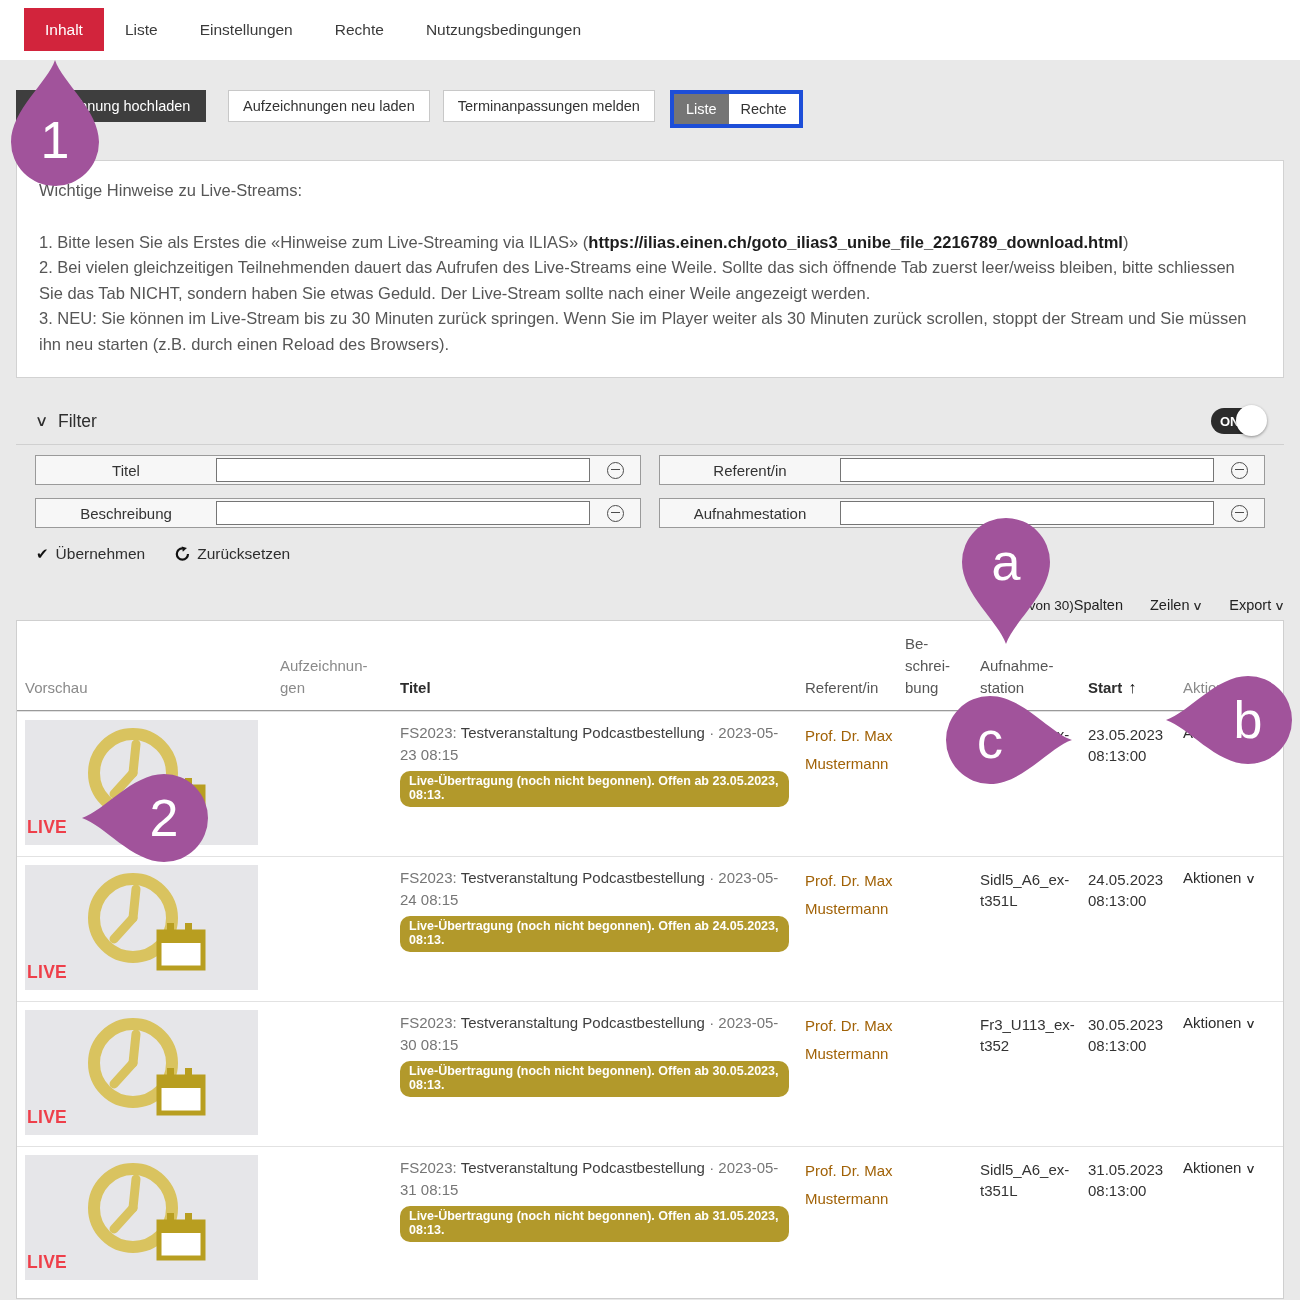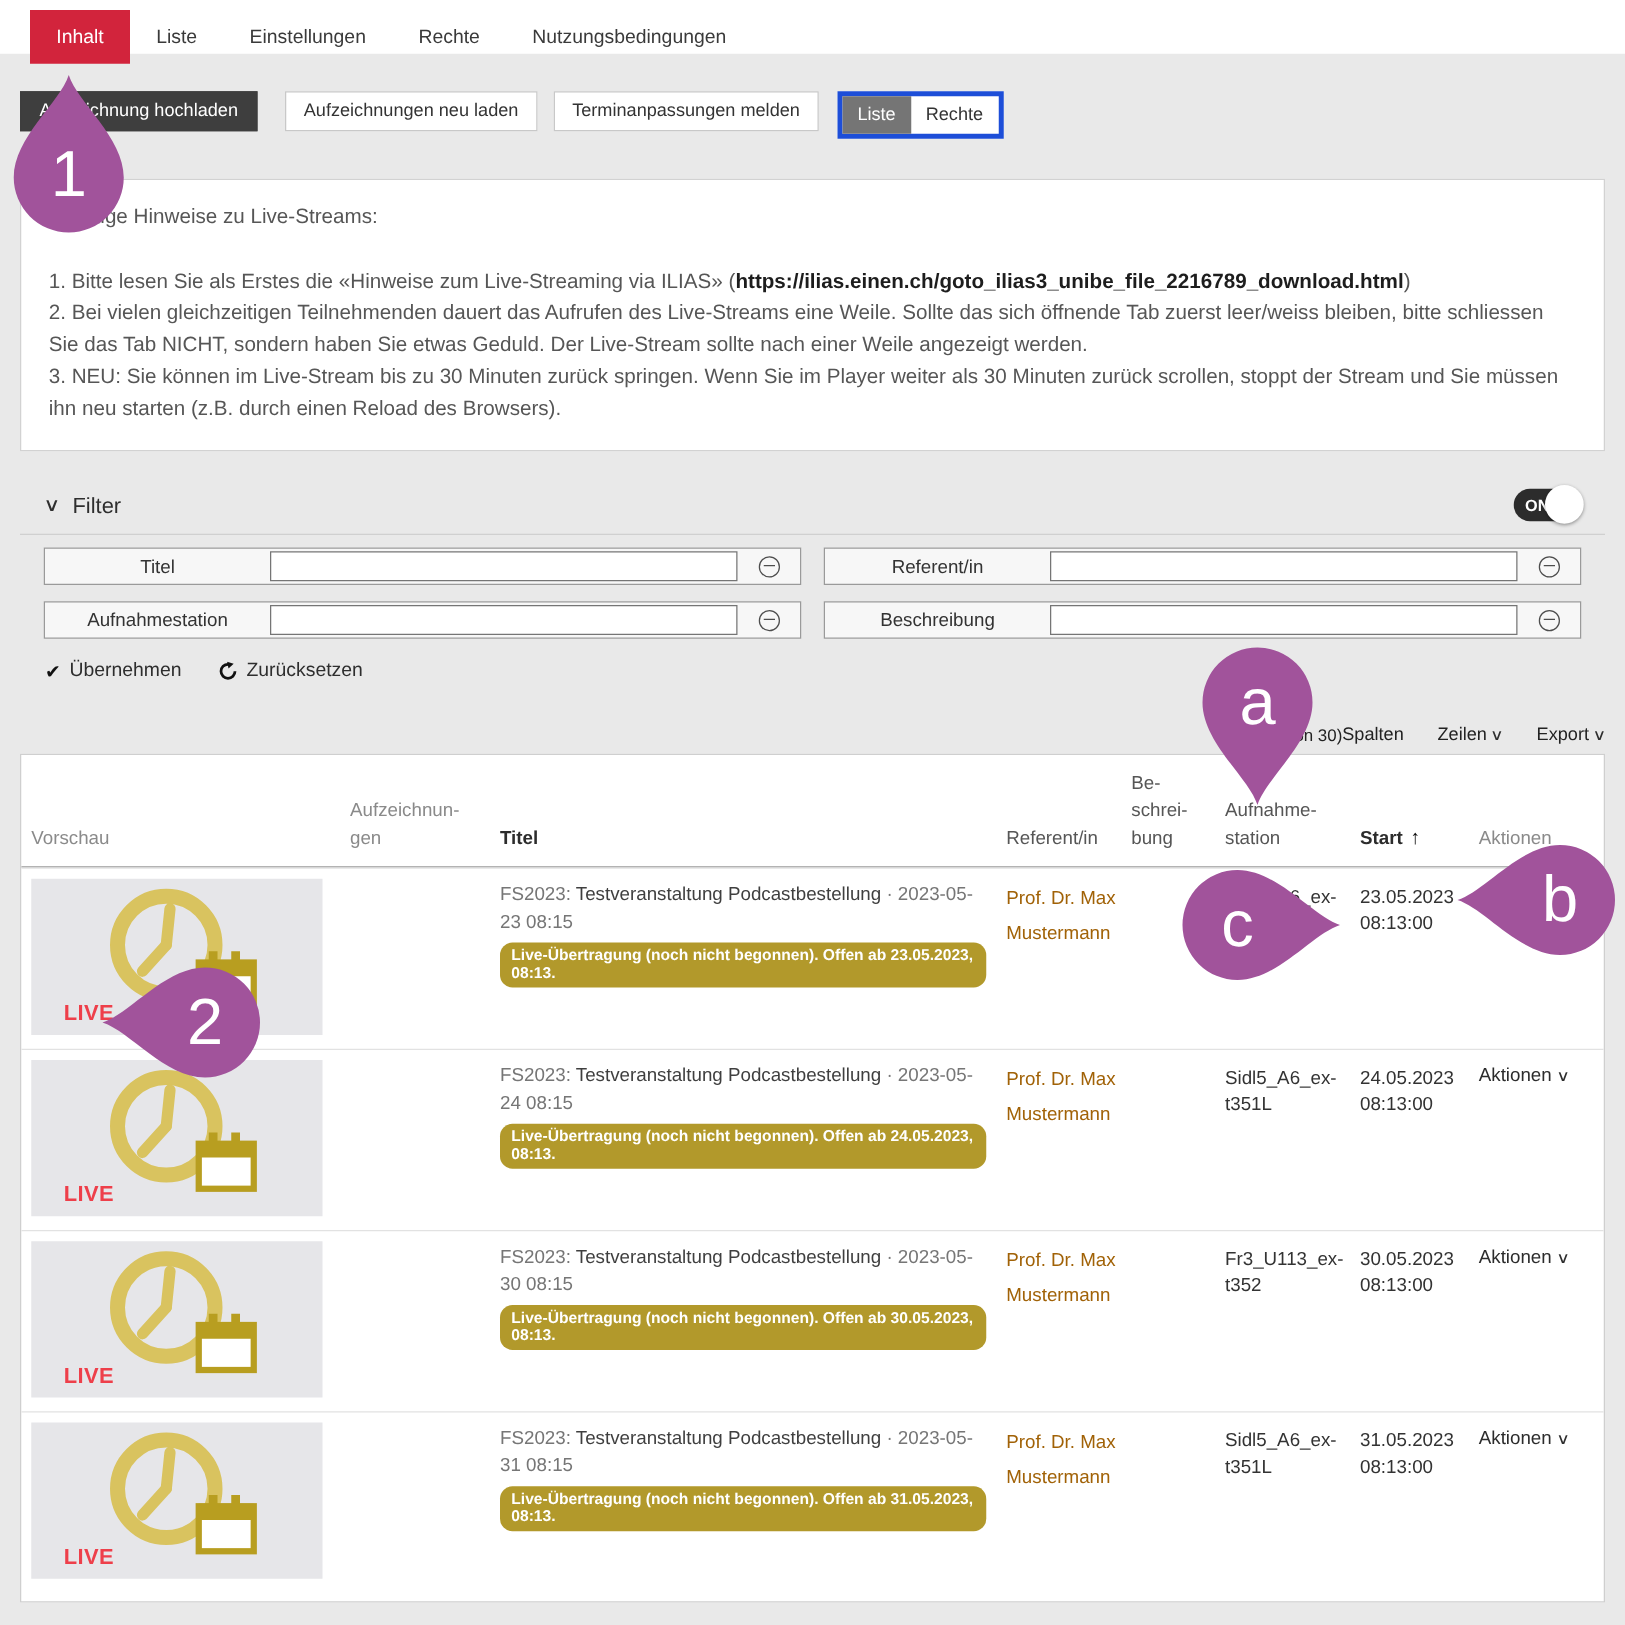--- a/index.html
+++ b/index.html
@@ -5,21 +5,21 @@
   * { box-sizing: border-box; margin: 0; padding: 0; }
   html,body { width:1300px; height:1300px; }
   body {
     font-family: "Liberation Sans", sans-serif;
     background: #e9e9e9;
     position: relative;
     overflow: hidden;
     color: #3c3c3c;
   }
   
-  .tabbar { background:#fff; height:43px; display:flex; padding-left:24px; }
+  .tabbar { background:#fff; height:60px; display:flex; padding-left:24px; }
   .tab { margin-top:8px; height:43px; display:flex; align-items:center;
          padding:0 21px; font-size:15.5px; color:#3a3a3a; cursor:pointer; }
   .tab.active { background:#d2243c; color:#fff; }
   
   .toolbar { margin:30px 16px 0; display:flex; align-items:flex-start; }
   .btn { font-size:14.5px; padding:7px 14px; background:#fff; border:1px solid #c8c8c8;
          color:#333; white-space:nowrap; }
   .btn.dark { background:#3e3e3e; color:#fff; border-color:#3e3e3e; width:190px; text-align:center; }
   .sp12 { width:22px; } .sp14 { width:13px; }
   .view-toggle { display:flex; border:4px solid #1d4ed8; background:#fff; margin-left:15px; }
@@ -64,21 +64,21 @@
   .thead, .trow { display:grid; grid-template-columns:255px 120px 405px 100px 75px 108px 95px 1fr;
                   padding-left:8px; padding-right:8px; }
   .thead { align-items:end; padding-top:12px; padding-bottom:11px; min-height:88px;
            border-bottom:1px solid #9a9a9a; color:#565656; font-size:15px; line-height:22px; }
   .th-bold { font-weight:bold; color:#2c2c2c; }
   .sort-arrow { font-weight:bold; color:#111; font-size:16px; margin-left:6px; }
   .th-muted { color:#8a8a8a; }
   .trow { padding-top:8px; height:145px; border-top:1px solid #e2e2e2; font-size:15px; }
   .trow:first-of-type { border-top:none; }
   .thumb { width:233px; height:125px; background:#e6e6e9; position:relative; }
-  .live { position:absolute; left:26px; bottom:7px; color:#ee3f4a; font-weight:bold;
+  .live { position:absolute; left:2px; bottom:7px; color:#ee3f4a; font-weight:bold;
           font-size:17.5px; letter-spacing:.3px; }
   .clock-svg { position:absolute; left:50px; top:3px; }
   .title-cell { padding-right:16px; color:#767676; line-height:21.5px; padding-top:2px; }
   .title-main { color:#3f3f3f; }
   .badge { display:inline-block; margin-top:6px; background:#b2992b; color:#fff; font-size:12.5px;
            font-weight:bold; padding:3px 9px 4px; border-radius:10px; line-height:1.15; }
   .ref-cell { color:#a16207; line-height:28px; padding-top:2px; }
   .station-cell { color:#333; line-height:21px; padding-top:4px; }
   .start-cell { color:#333; line-height:21px; padding-top:4px; }
   .actions-cell { color:#2c2c2c; padding-top:4px; }
@@ -141,28 +141,28 @@
         </div>
     </div>
     <div class="fgroup">
       <div class="flabel">Referent/in</div>
       <input class="finput" value="" style="">
       <div class="fminus">
           <span class="minus-circle"></span>
         </div>
     </div>
     <div class="fgroup">
-      <div class="flabel">Aufnahmestation</div>
+      <div class="flabel">Beschreibung</div>
       <input class="finput" value="" style="">
       <div class="fminus">
           <span class="minus-circle"></span>
         </div>
     </div>
     <div class="fgroup">
-      <div class="flabel">Beschreibung</div>
+      <div class="flabel">Aufnahmestation</div>
       <input class="finput" value="" style="">
       <div class="fminus">
           <span class="minus-circle"></span>
         </div>
     </div>
   </div>
   <div class="filter-actions">
     <div class="fact">
       <span class="checkmark">✔</span>
       <span>Übernehmen</span>

